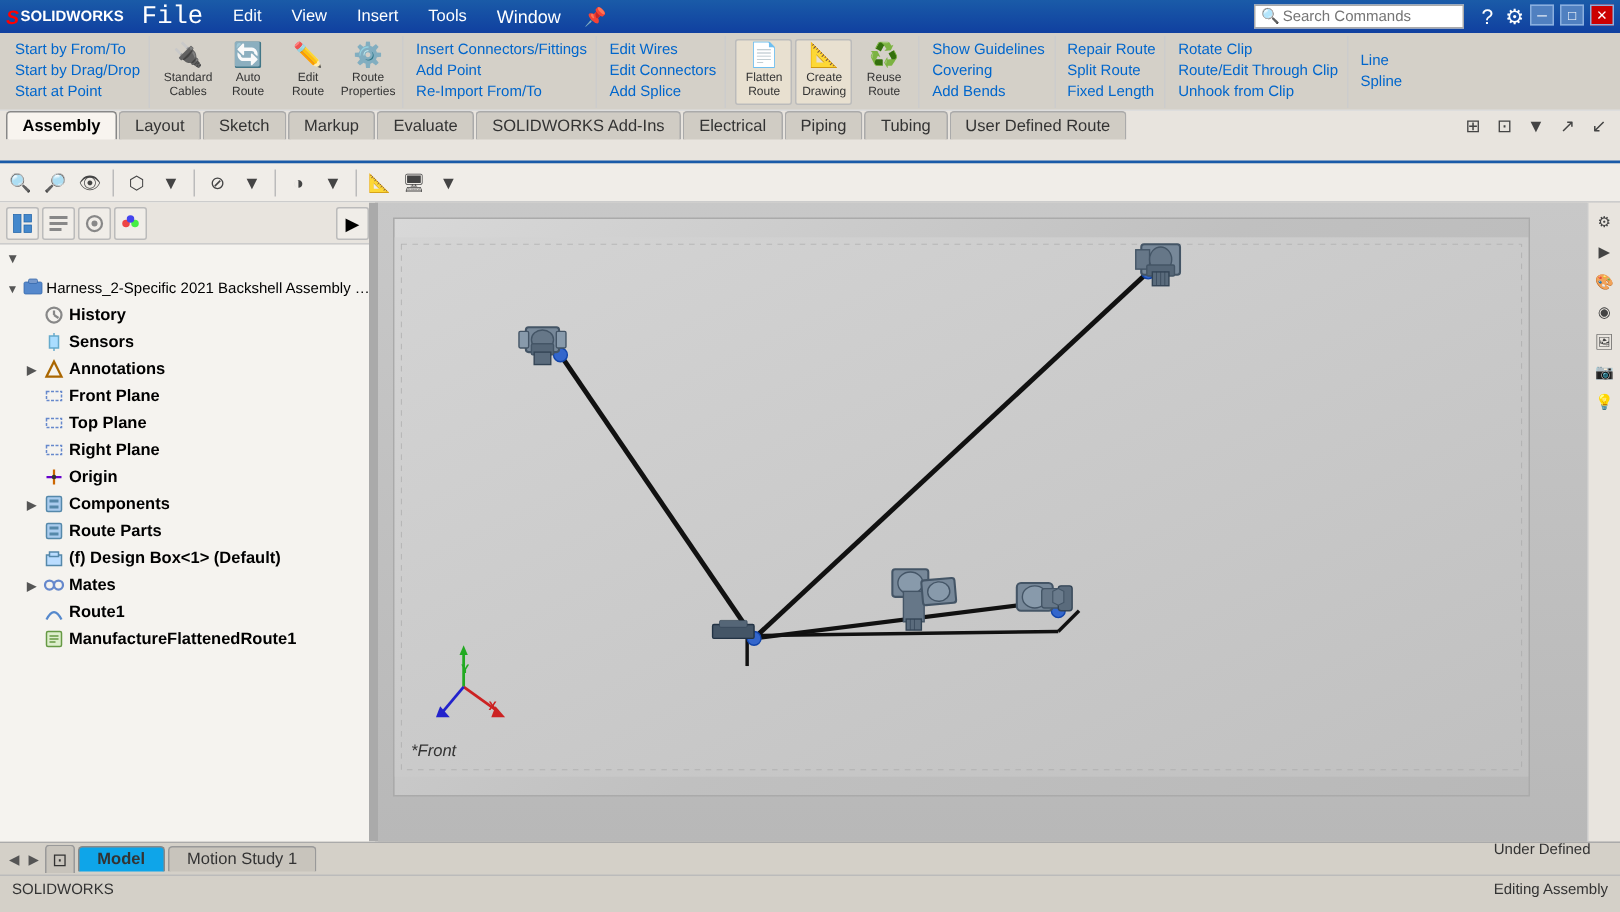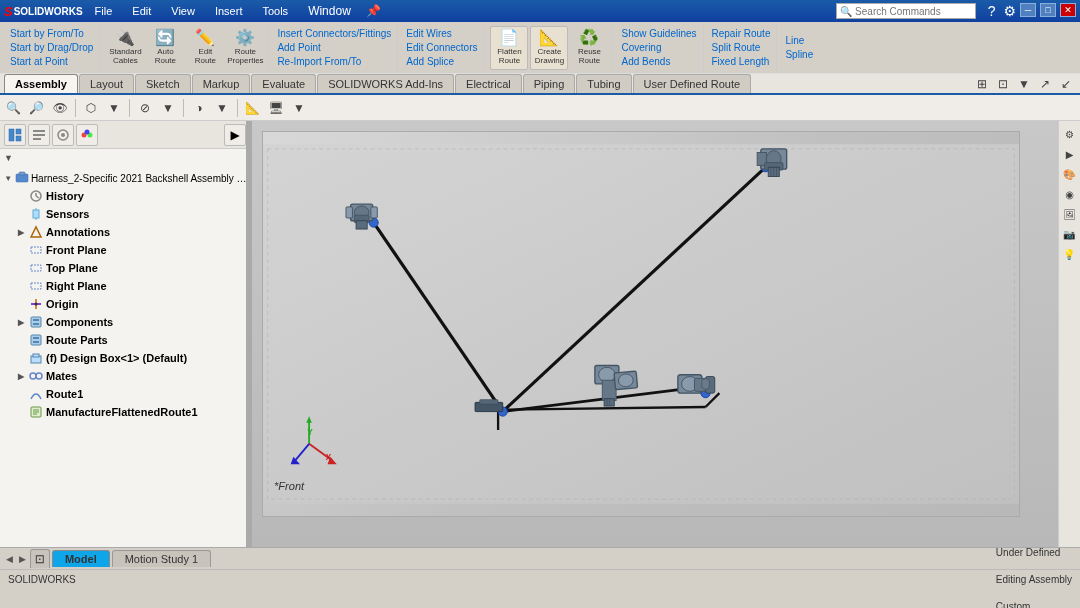--- a/index.html
+++ b/index.html
@@ -63,21 +63,21 @@
     }
     .toolbar-text-btn {
       font-size: 10px;
       color: #0066cc;
       cursor: pointer;
       padding: 1px 2px;
     }
 
     
     #tabs-row {
-      height: 21px;
+      height: 35px;
       background: #e8e4de;
       display: flex;
       align-items: flex-start;
       padding: 0 4px;
       border-bottom: 2px solid #1a5ba8;
       gap: 1px;
     }
     .tab {
       padding: 3px 10px;
       cursor: pointer;
@@ -340,21 +340,21 @@
   </style>
 </head>
 <body>
 
 <div id="titlebar">
   <div id="titlebar-left">
     <div class="sw-logo">
       <span class="sw-logo-s">S</span>
       <span class="sw-logo-text">SOLIDWORKS</span>
     </div>
-    <span class="menu-item" style="color:white;font-size:11px;">File</span>
+    <span class="menu-item" style="color:white;font-size:17px;font-family:Liberation Mono, monospace;">File</span>
     <span class="menu-item" style="color:white;font-size:11px;">Edit</span>
     <span class="menu-item" style="color:white;font-size:11px;">View</span>
     <span class="menu-item" style="color:white;font-size:11px;">Insert</span>
     <span class="menu-item" style="color:white;font-size:11px;">Tools</span>
     <span class="menu-item" style="color:white;font-size:12px;">Window</span>
     <span style="color:white;font-size:12px;margin-left:4px;">📌</span>
   </div>
   <div id="titlebar-right">
     <div id="search-bar">
       <span style="font-size:10px;">🔍</span>
@@ -427,20 +427,25 @@
     <span class="toolbar-text-btn">Covering</span>
     <span class="toolbar-text-btn">Add Bends</span>
   </div>
 
   <div class="toolbar-text-group">
     <span class="toolbar-text-btn">Repair Route</span>
     <span class="toolbar-text-btn">Split Route</span>
     <span class="toolbar-text-btn">Fixed Length</span>
   </div>
 
+  <div class="toolbar-text-group">
+    <span class="toolbar-text-btn">Rotate Clip</span>
+    <span class="toolbar-text-btn">Route/Edit Through Clip</span>
+    <span class="toolbar-text-btn">Unhook from Clip</span>
+  </div>
 
   <div class="toolbar-text-group" style="border-right:none;">
     <span class="toolbar-text-btn">Line</span>
     <span class="toolbar-text-btn">Spline</span>
   </div>
 </div>
 
 <div id="tabs-row">
   <div class="tab active">Assembly</div>
   <div class="tab">Layout</div>

